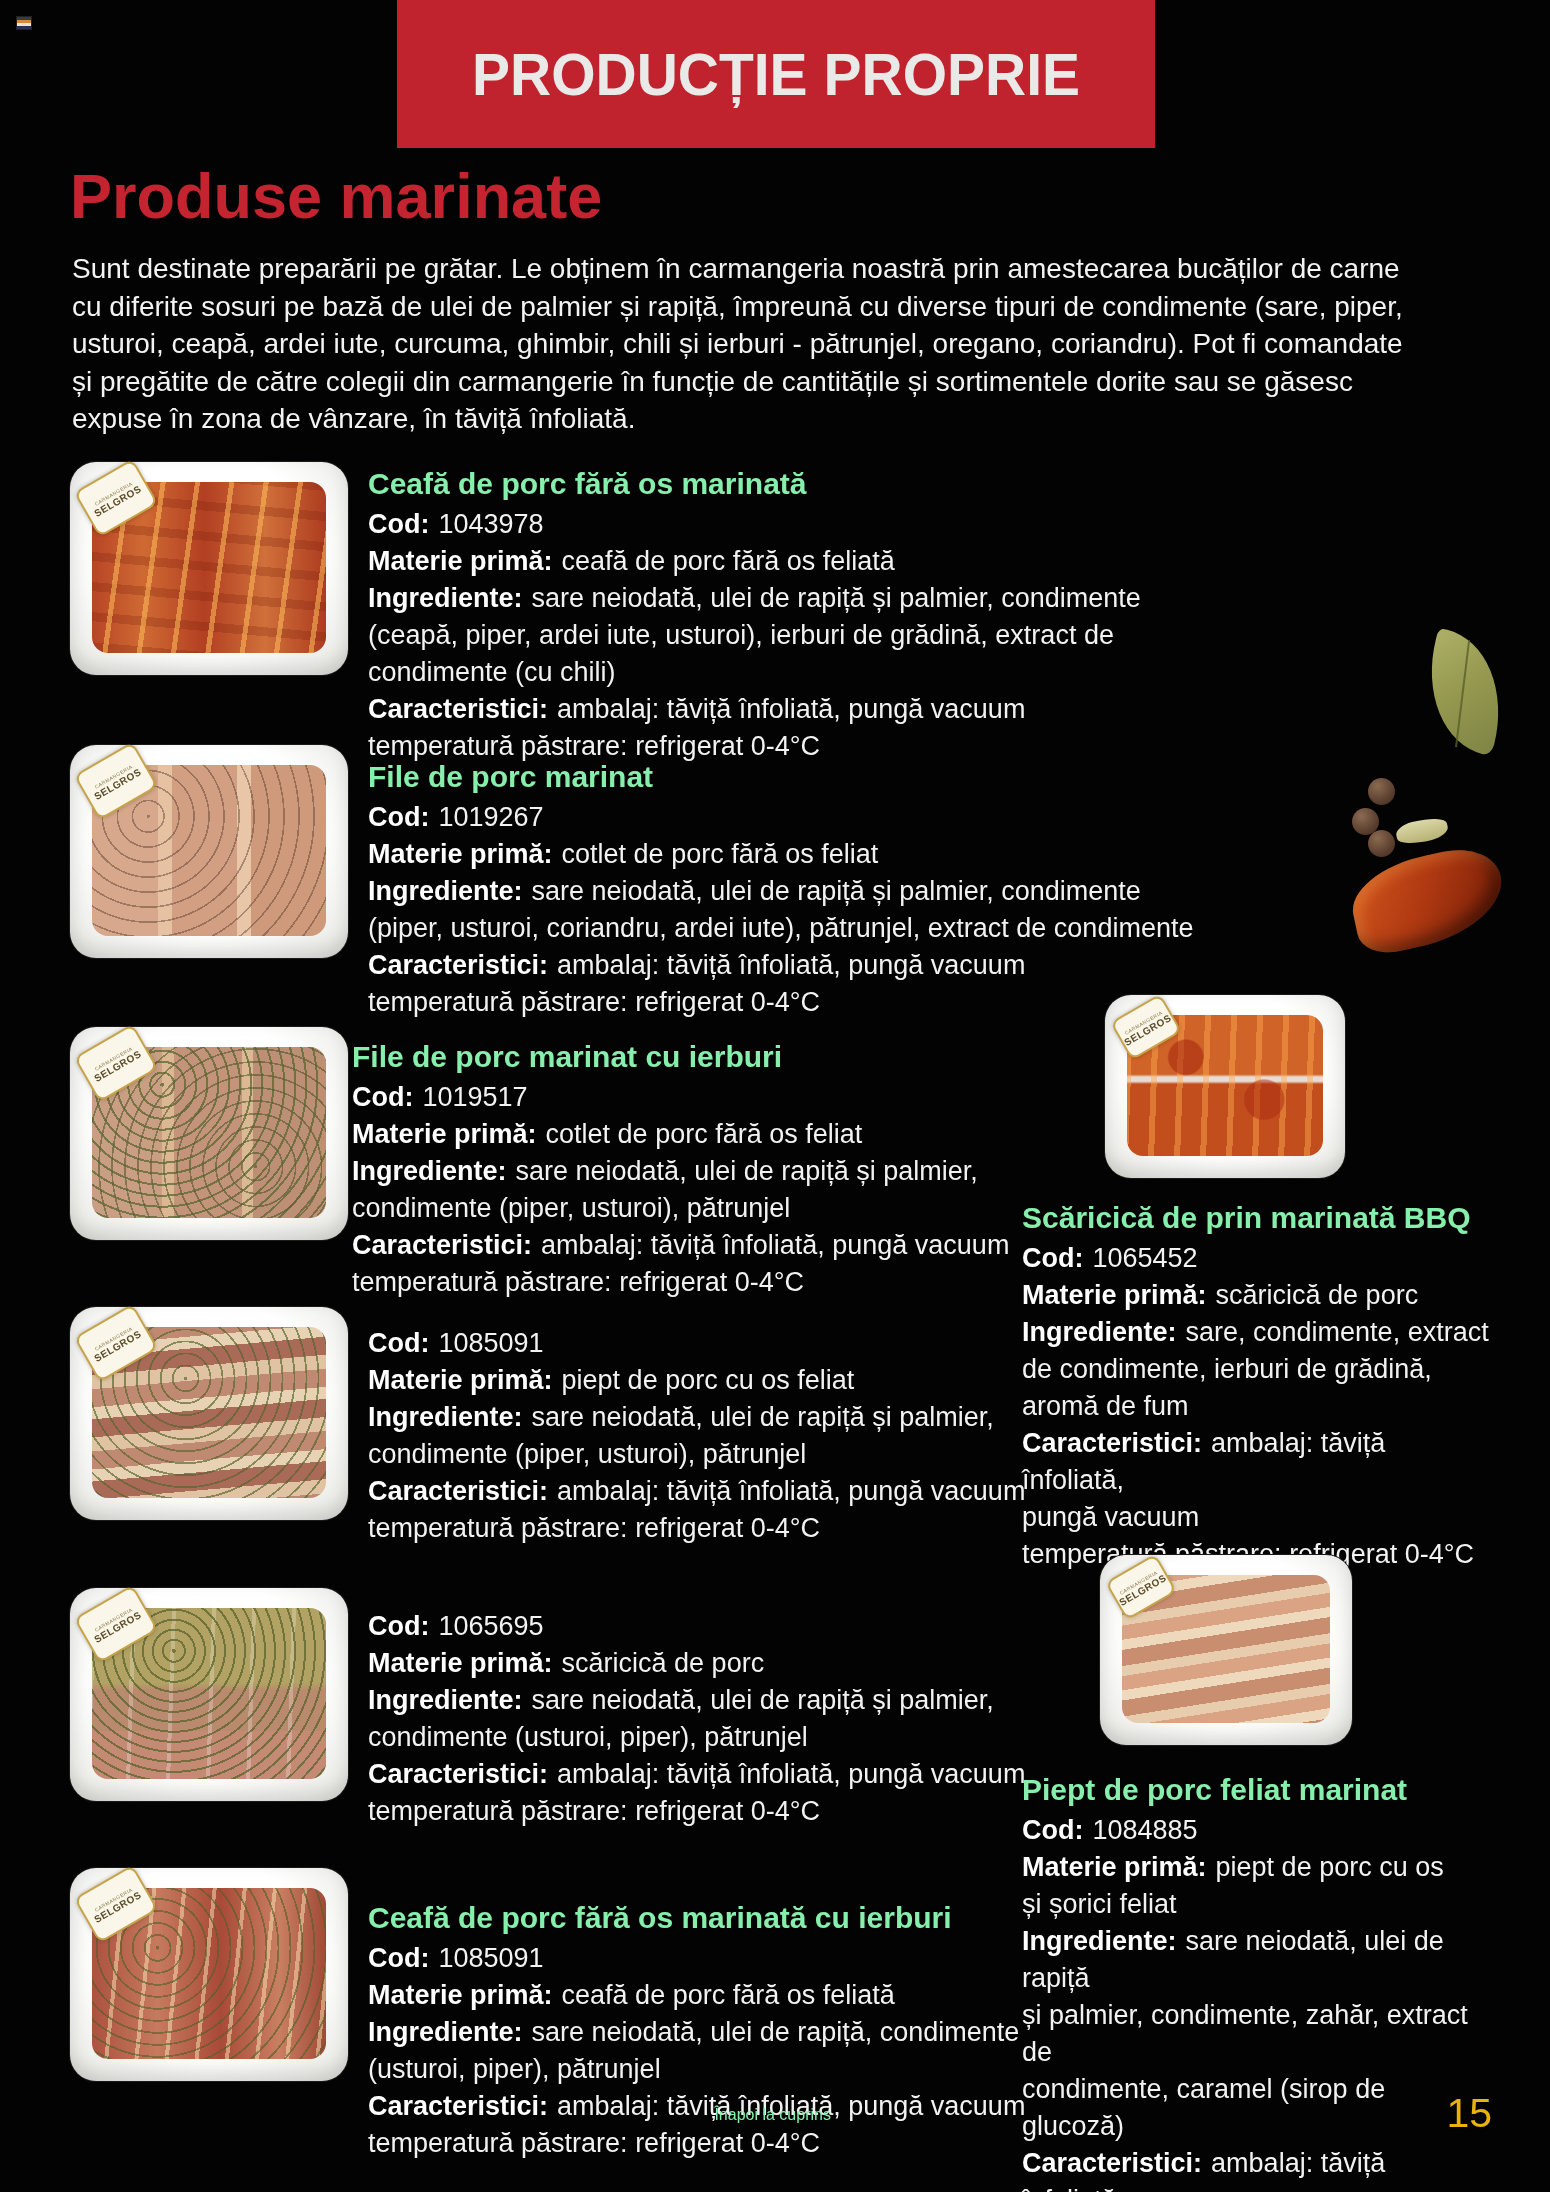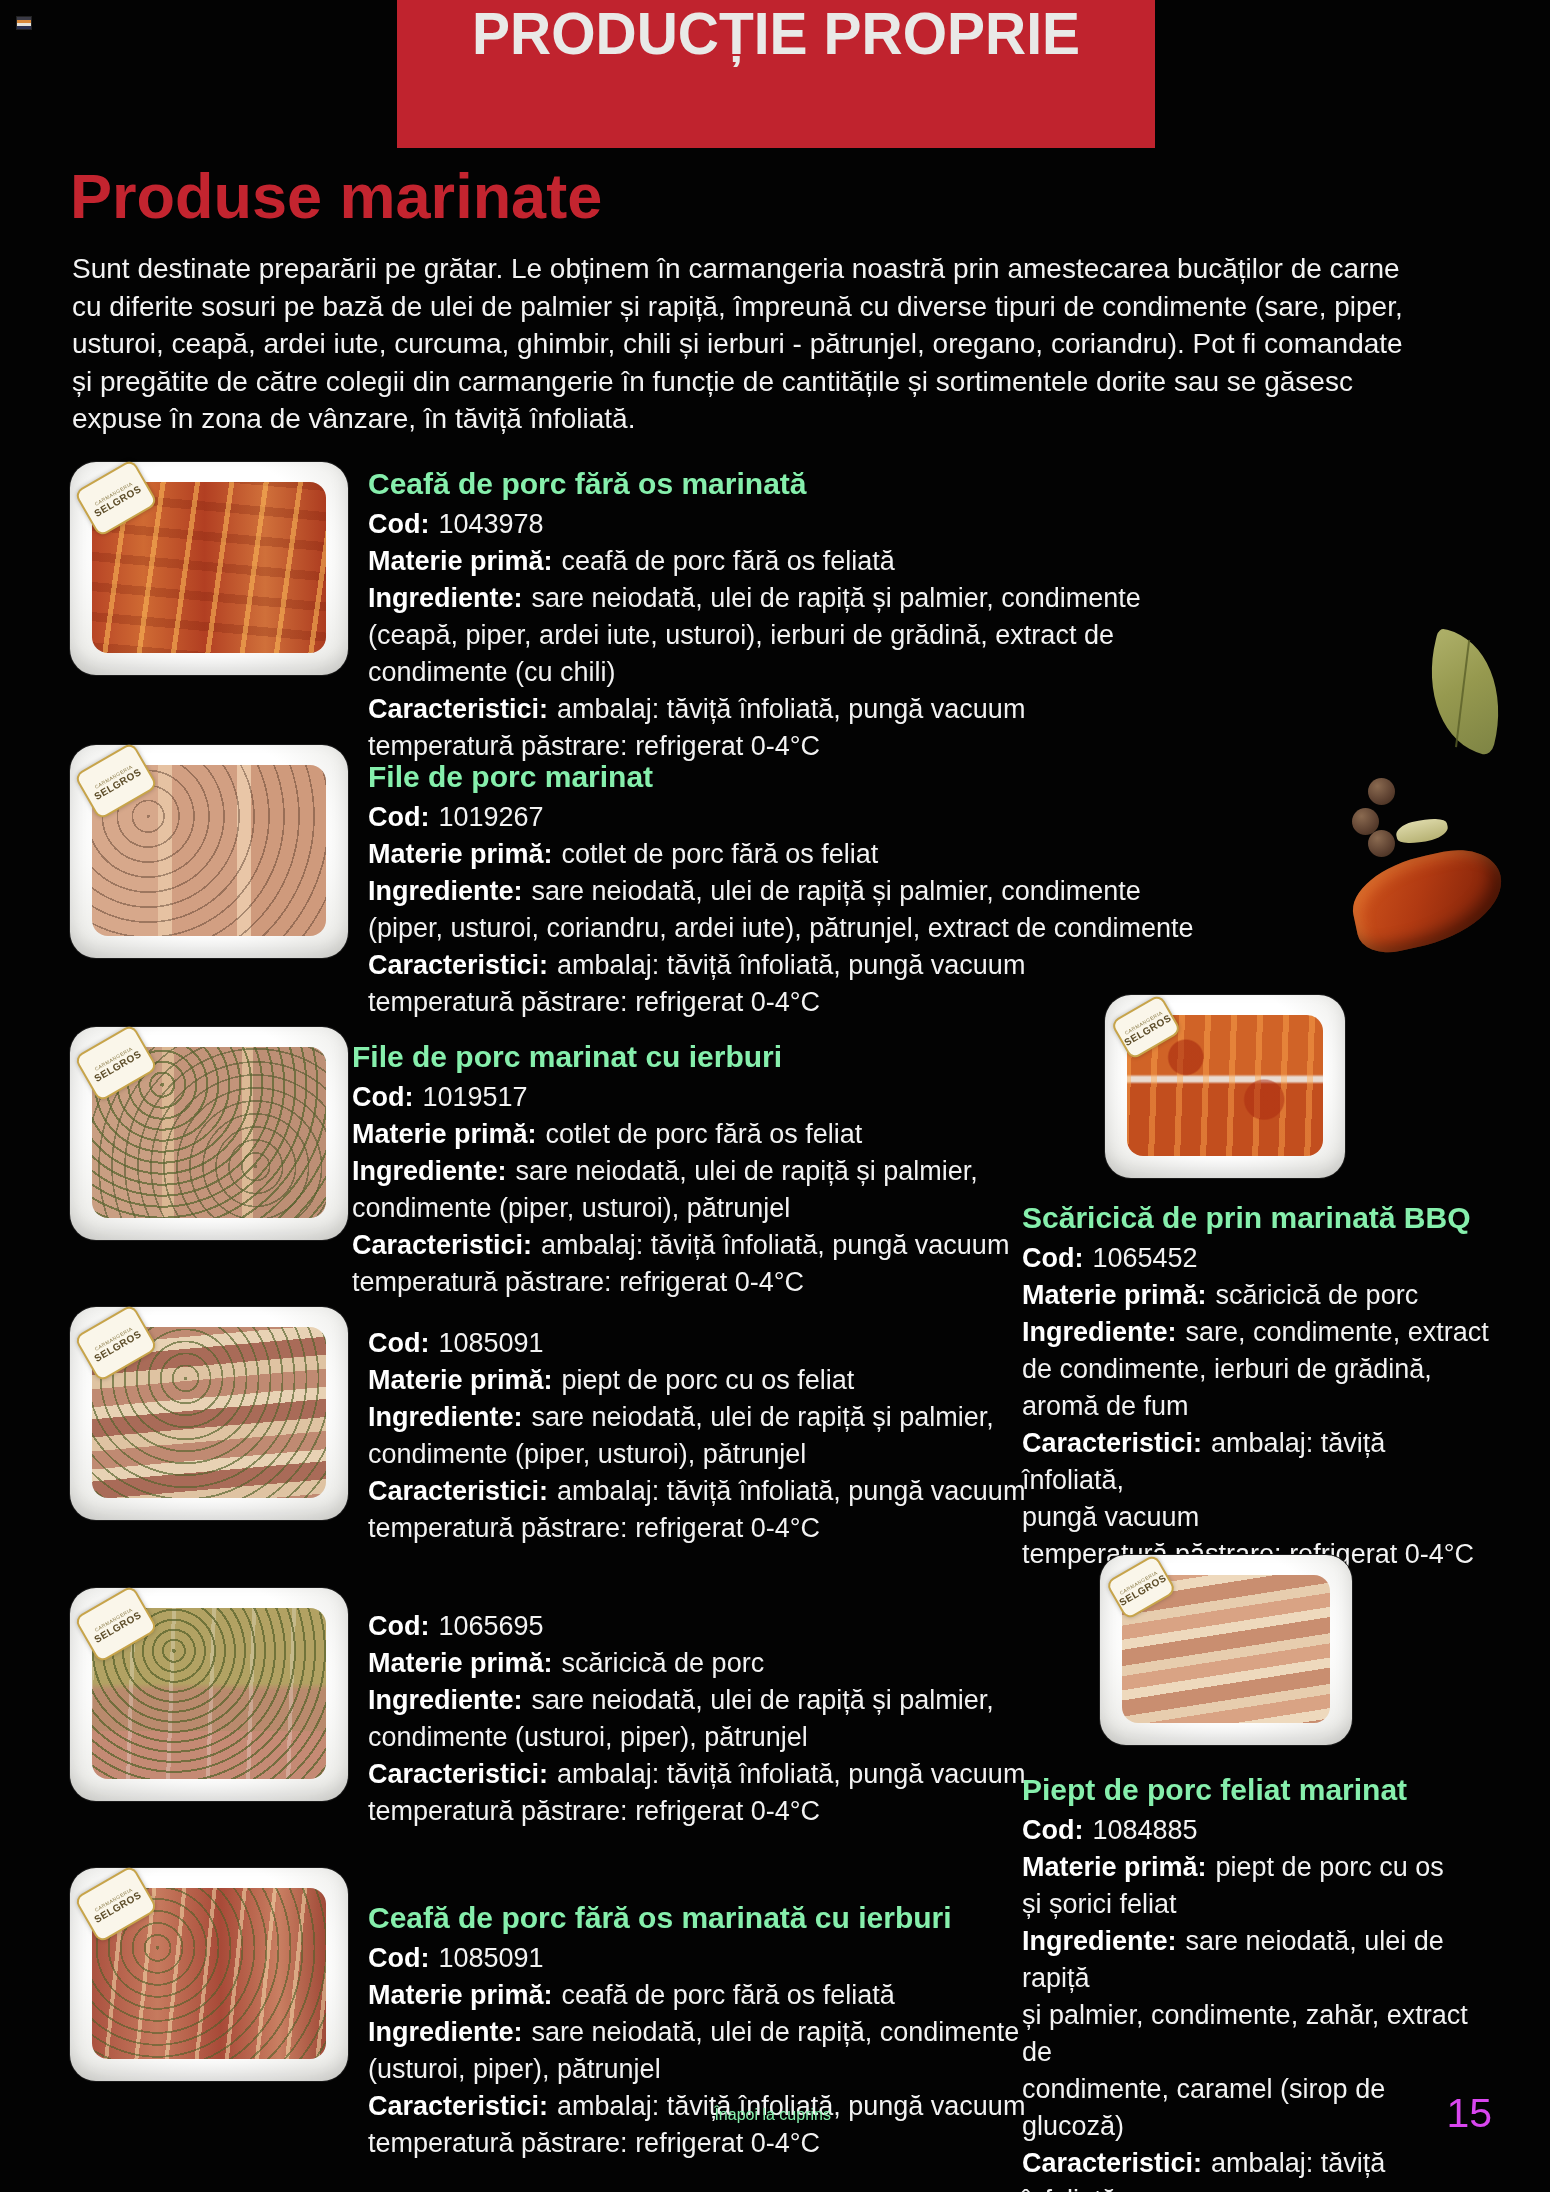--- a/index.html
+++ b/index.html
@@ -11,21 +11,21 @@
   }
   
   .page-marker{
     position:absolute;left:17px;top:17px;width:14px;height:12px;
     background:linear-gradient(180deg,#3a3a46 0 3px,#d8883a 3px 6px,#e8e4da 6px 9px,#2a3050 9px 12px);
     outline:1px solid #222;
   }
   
   .banner{
     position:absolute;left:397px;top:0;width:758px;height:148px;
-    background:#c0232e;display:flex;align-items:flex-start;justify-content:center;
+    background:#c0232e;display:flex;align-items:center;justify-content:center;
   }
   .banner span{
     font-weight:bold;font-size:57px;letter-spacing:0px;color:#e9e9e7;
     transform:scaleY(1.05);white-space:nowrap;
   }
   .page-title{
     position:absolute;left:70px;top:160px;margin:0;
     font-size:63px;font-weight:bold;color:#c3242f;letter-spacing:0px;
   }
   .intro{
@@ -125,21 +125,21 @@
     border-radius:62% 38% 72% 28%/55% 45% 68% 32%;
     transform:rotate(-12deg);
     box-shadow:inset -8px -8px 16px rgba(0,0,0,.45), inset 6px 6px 14px rgba(255,170,80,.35);
   }
   
   .footer-link{
     position:absolute;left:50%;top:2106px;transform:translateX(-52%);
     font-size:16px;color:#86efac;text-decoration:none;
   }
   .page-number{
-    position:absolute;right:58px;top:2090px;font-size:41px;color:#d946ef;
+    position:absolute;right:58px;top:2090px;font-size:41px;color:#eab308;
   }
 </style>
 </head>
 <body>
 
 <div id="page">
 
   <div class="page-marker"></div>
 
   <div class="banner">

